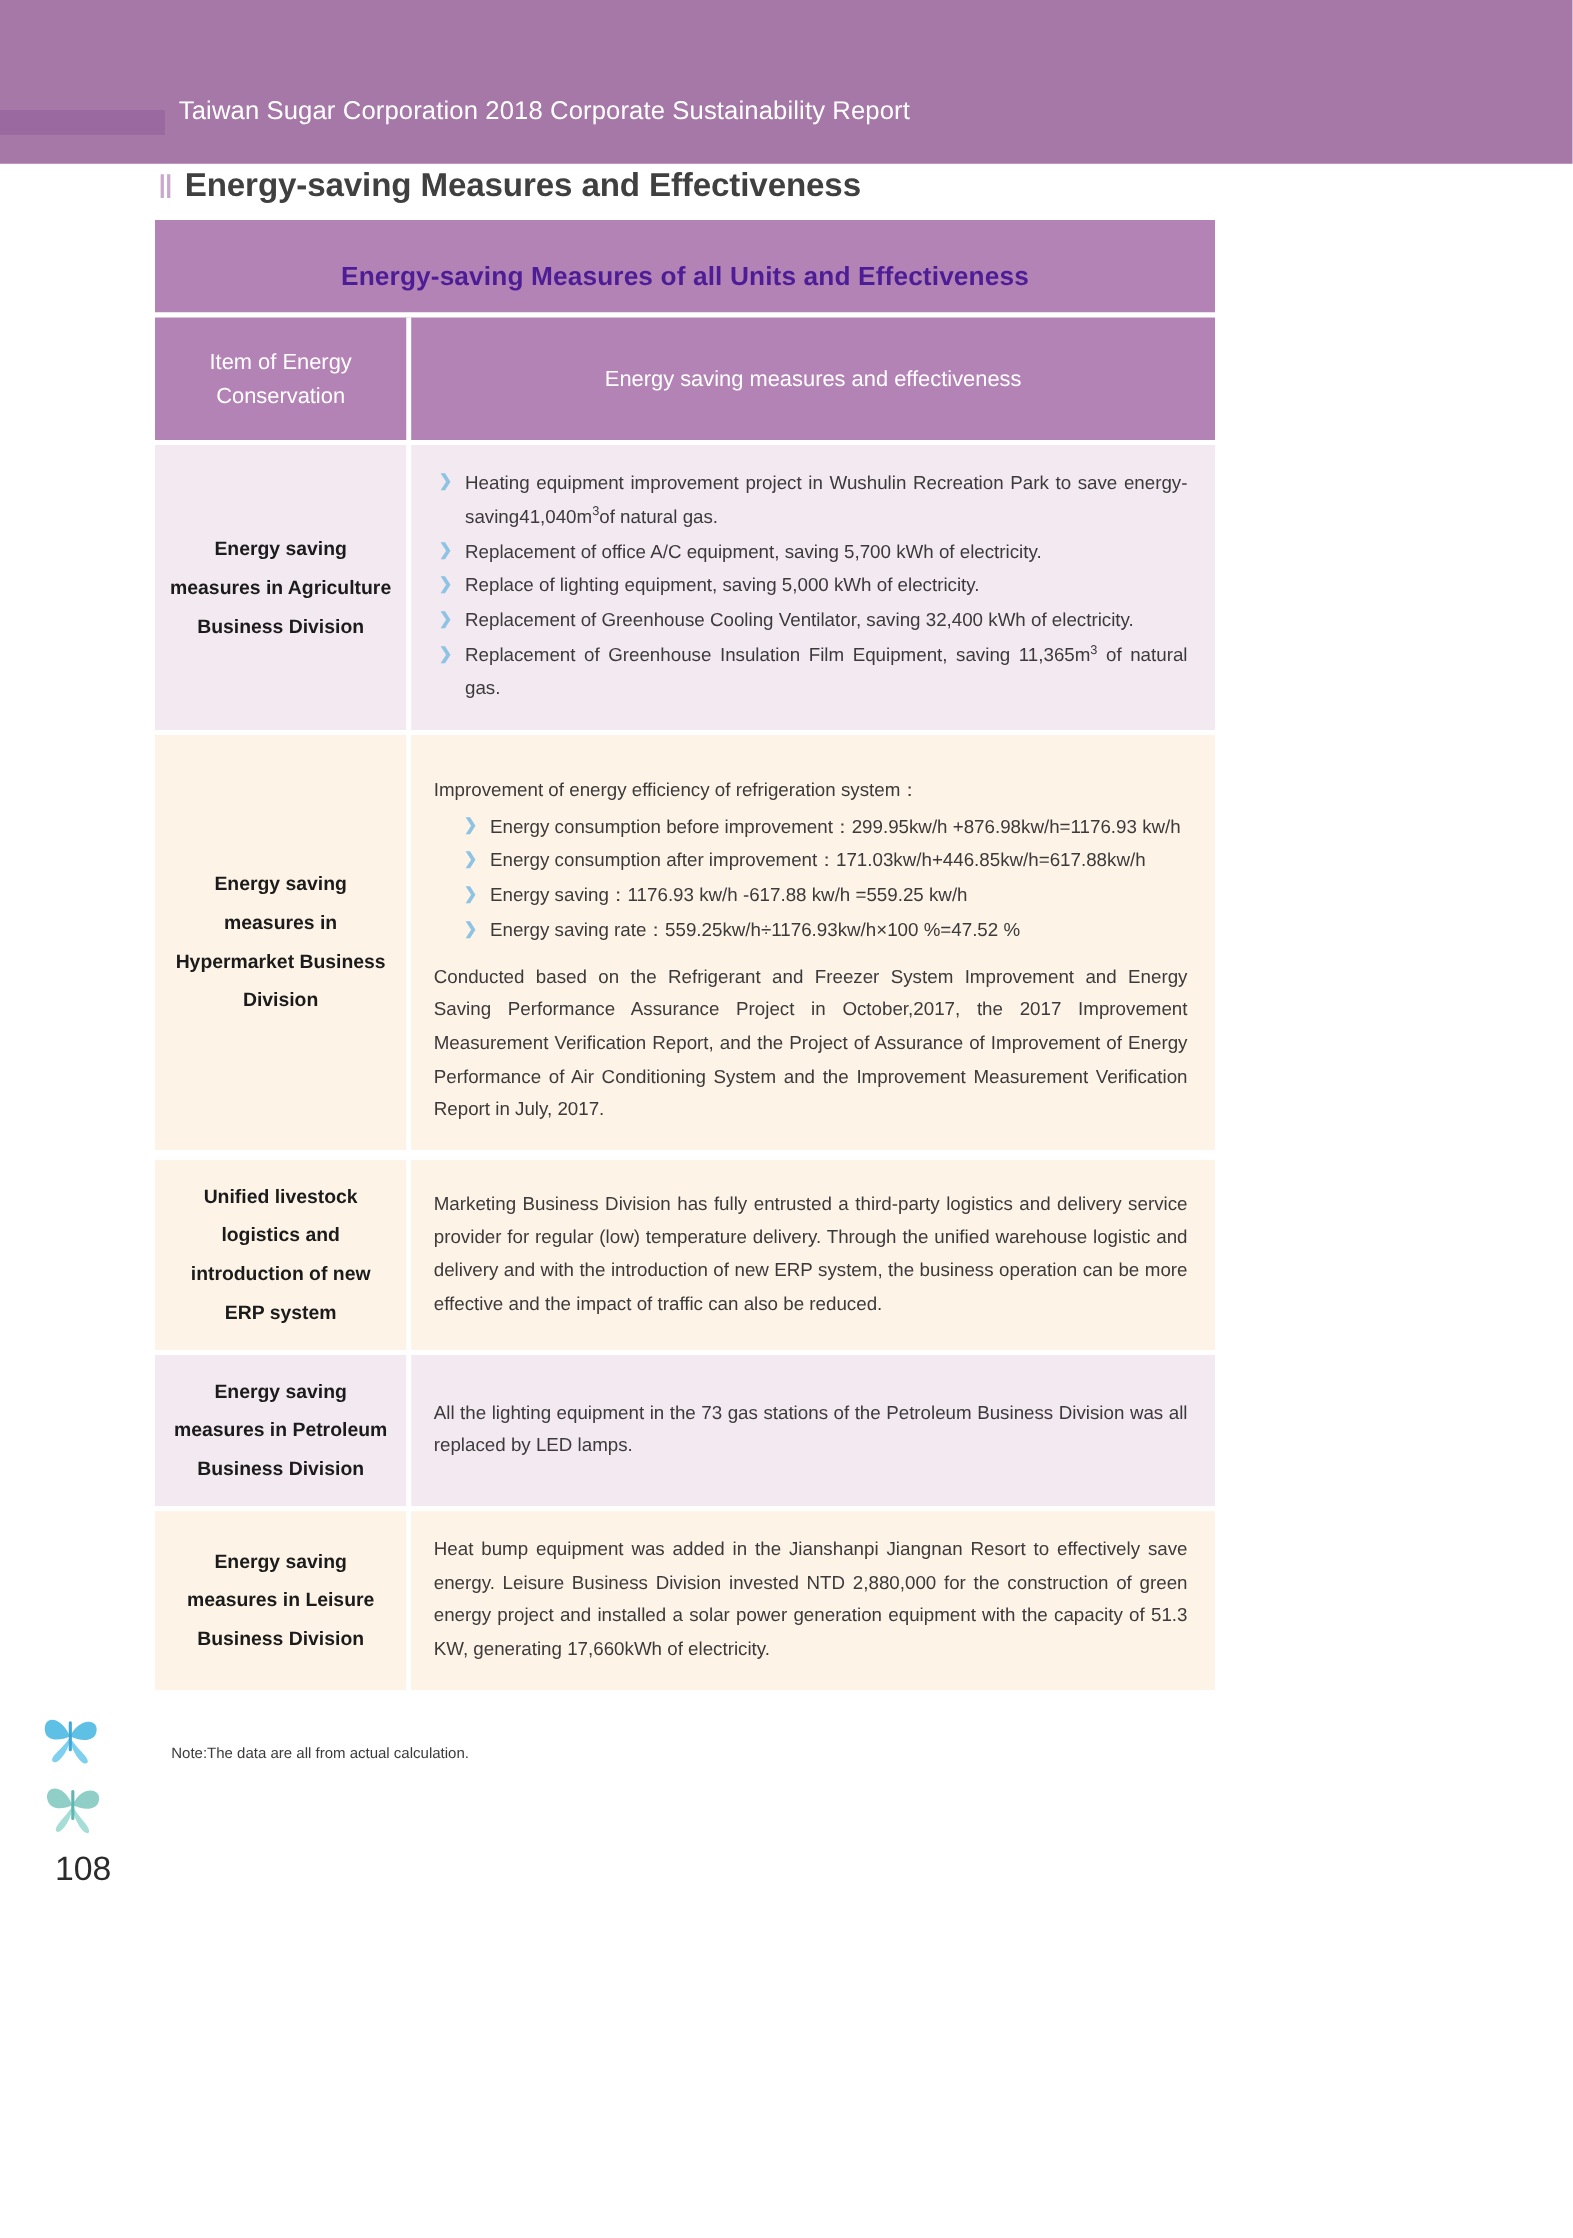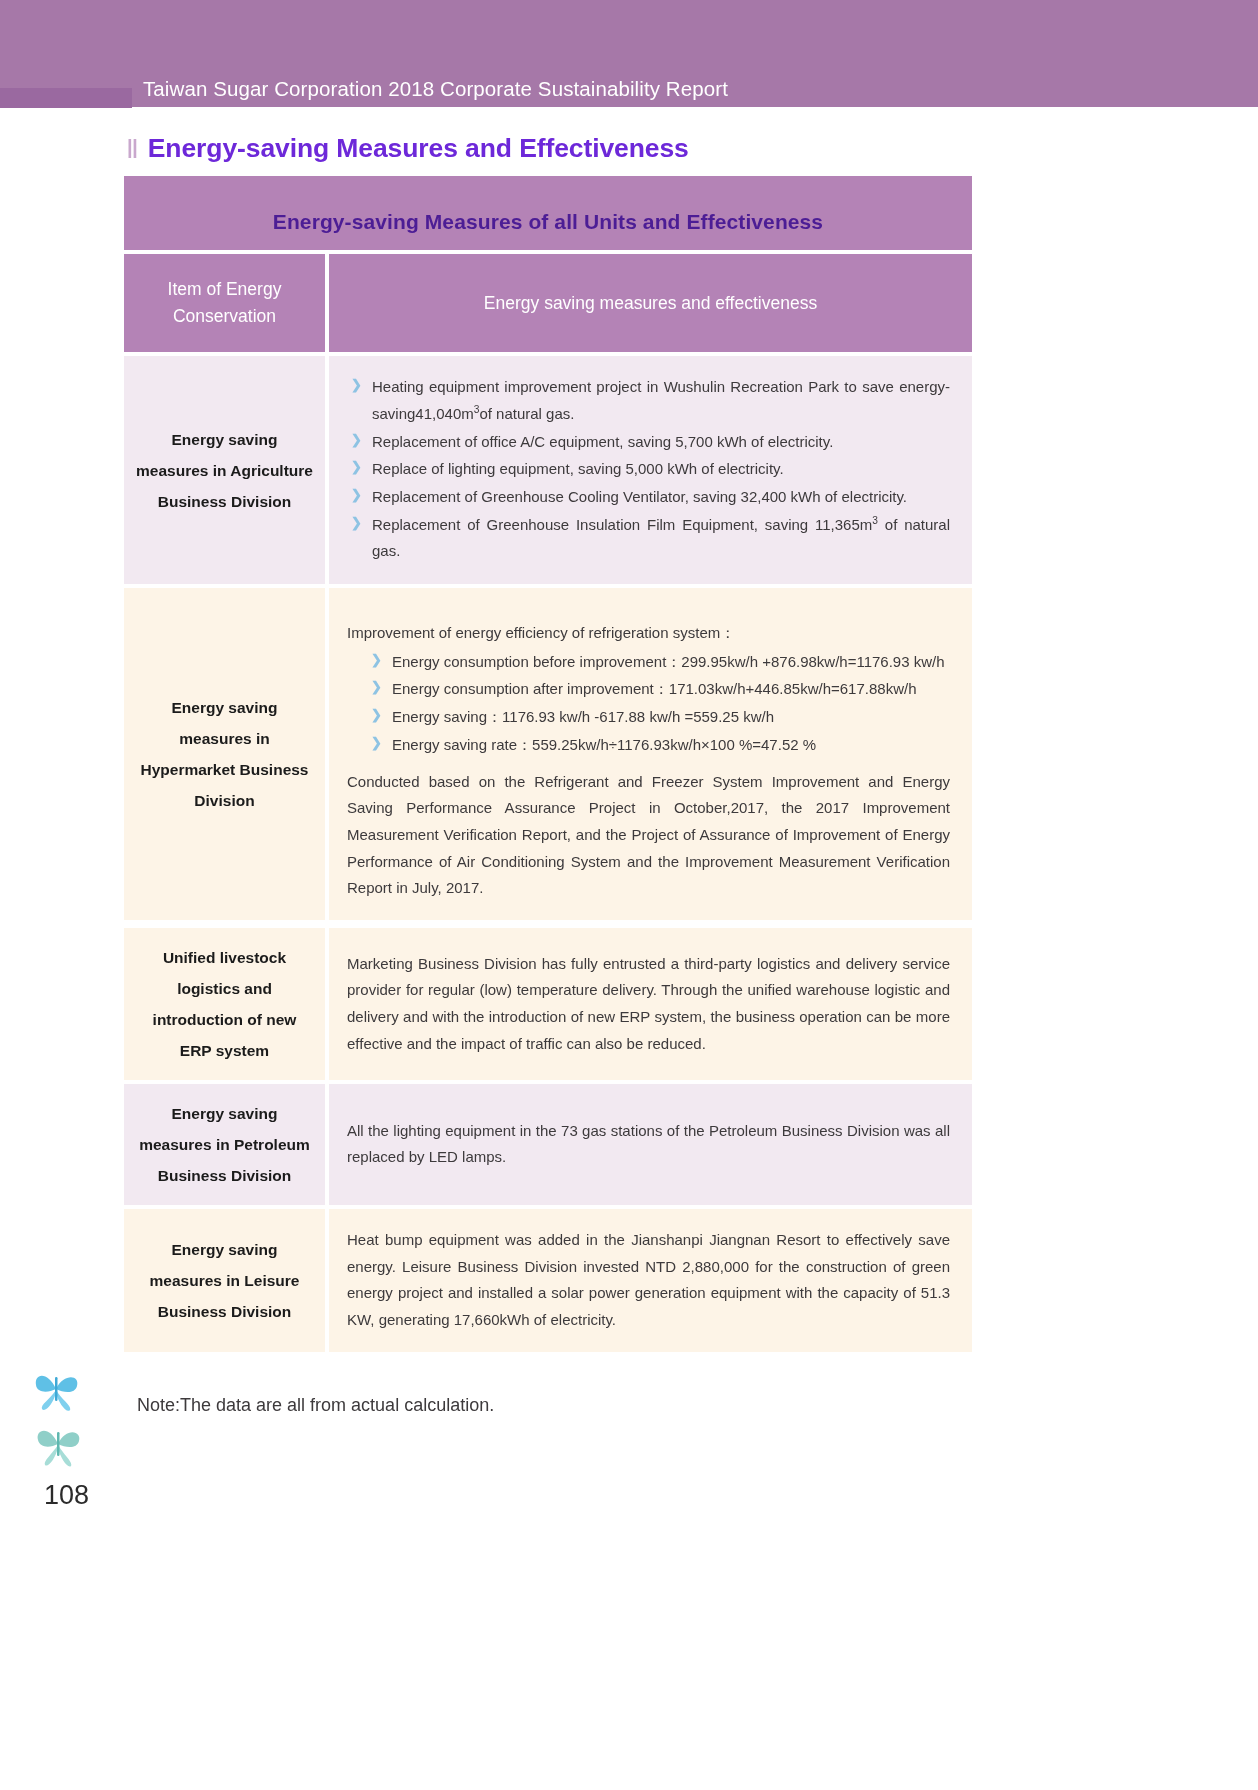--- a/index.html
+++ b/index.html
@@ -14,21 +14,21 @@
     position: relative;
     overflow: hidden;
   }
 
   
   .header-band {
     position: absolute;
     left: 0;
     top: 0;
     width: 1258px;
-    height: 107px;
+    height: 131px;
     background: #a678a8;
   }
   .header-tab {
     position: absolute;
     left: 0;
     top: 88px;
     width: 132px;
     height: 20px;
     background: #9a69a0;
   }
@@ -52,21 +52,21 @@
     align-items: center;
     gap: 9px;
   }
   .section-mark {
     color: #c9a8cd;
     font-size: 26px;
     line-height: 1;
     font-weight: 400;
   }
   .section-heading-text {
-    color: #6d28d9;
+    color: #404040;
     font-size: 26.5px;
     font-weight: 600;
     letter-spacing: -0.1px;
     white-space: nowrap;
   }
 
   
   .table-wrap {
     position: absolute;
     left: 124px;
@@ -153,21 +153,21 @@
   .just { text-align: justify; text-justify: inter-word; }
   .lead-line { margin: 14px 0 2px 0; }
   .para { margin: 10px 0 0 0; text-align: justify; }
   sup { font-size: 0.68em; vertical-align: super; line-height: 0; }
 
   
   .note {
     position: absolute;
     left: 137px;
     top: 1395px;
-    font-size: 18px;
+    font-size: 12px;
     color: #3d3a3c;
   }
 
   
   .butterfly-1 {
     position: absolute;
     left: 30px;
     top: 1365px;
   }
   .butterfly-2 {

